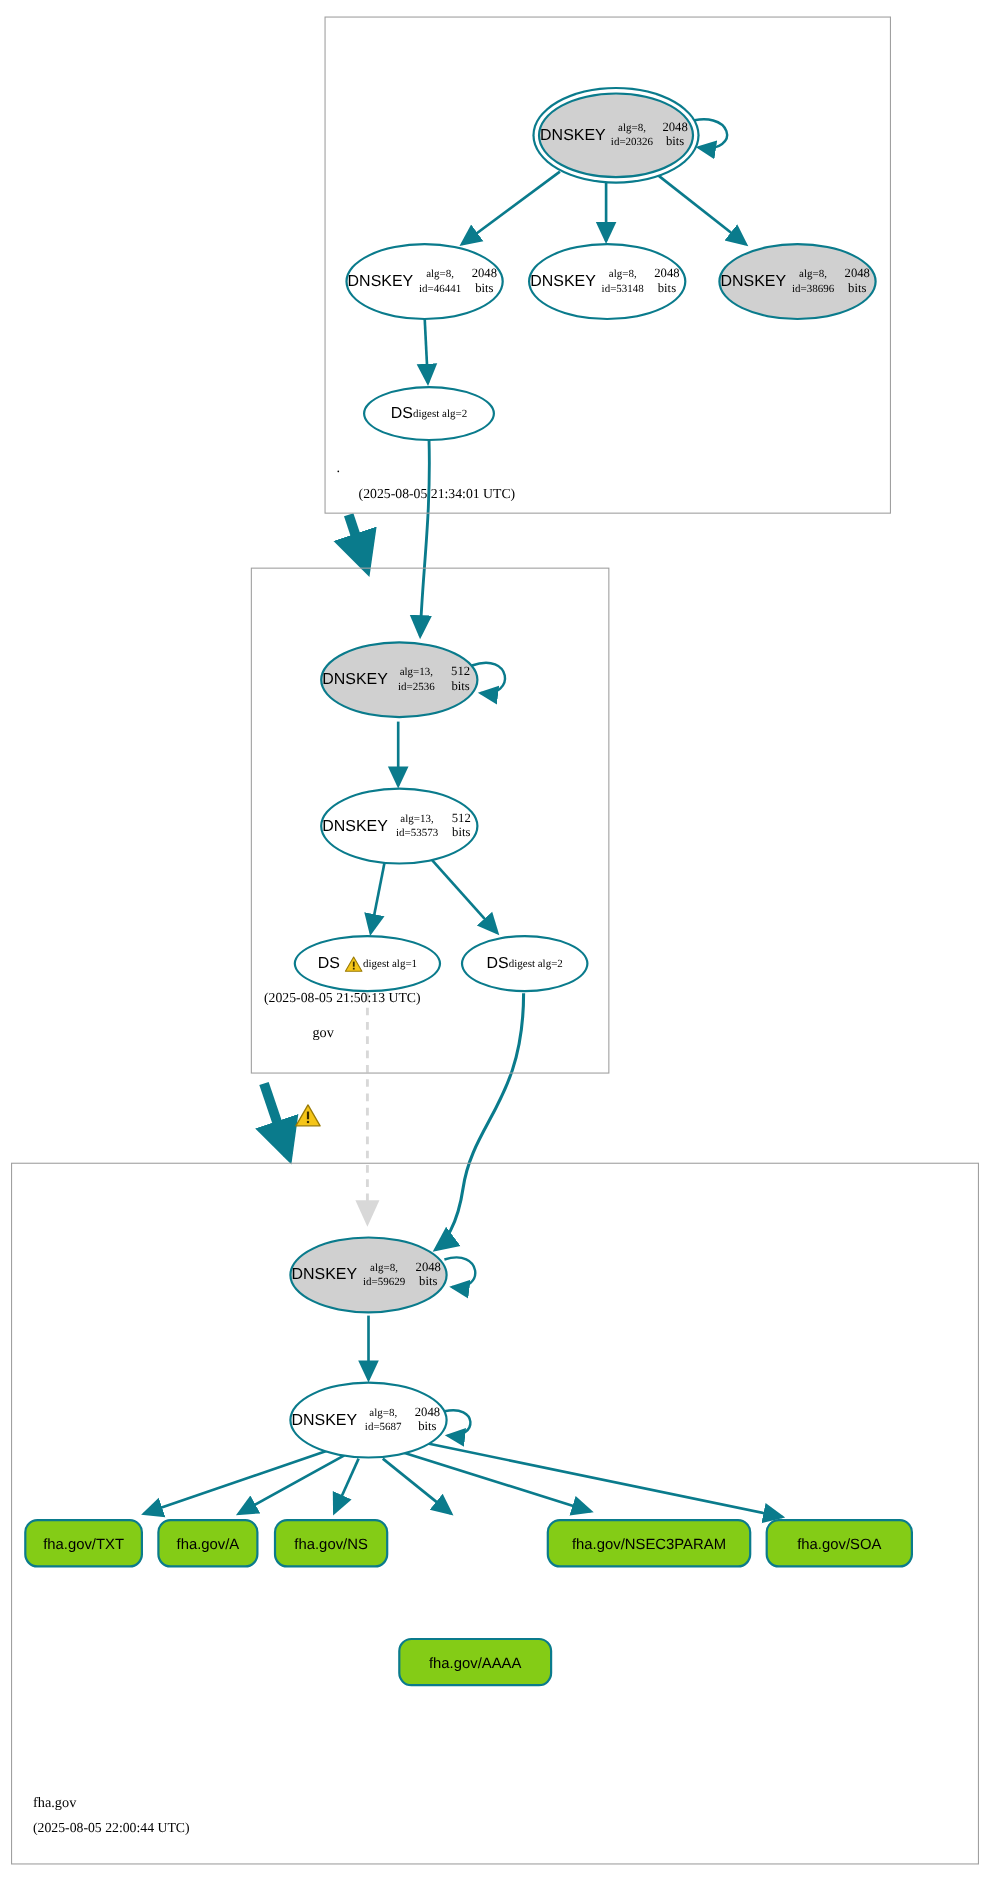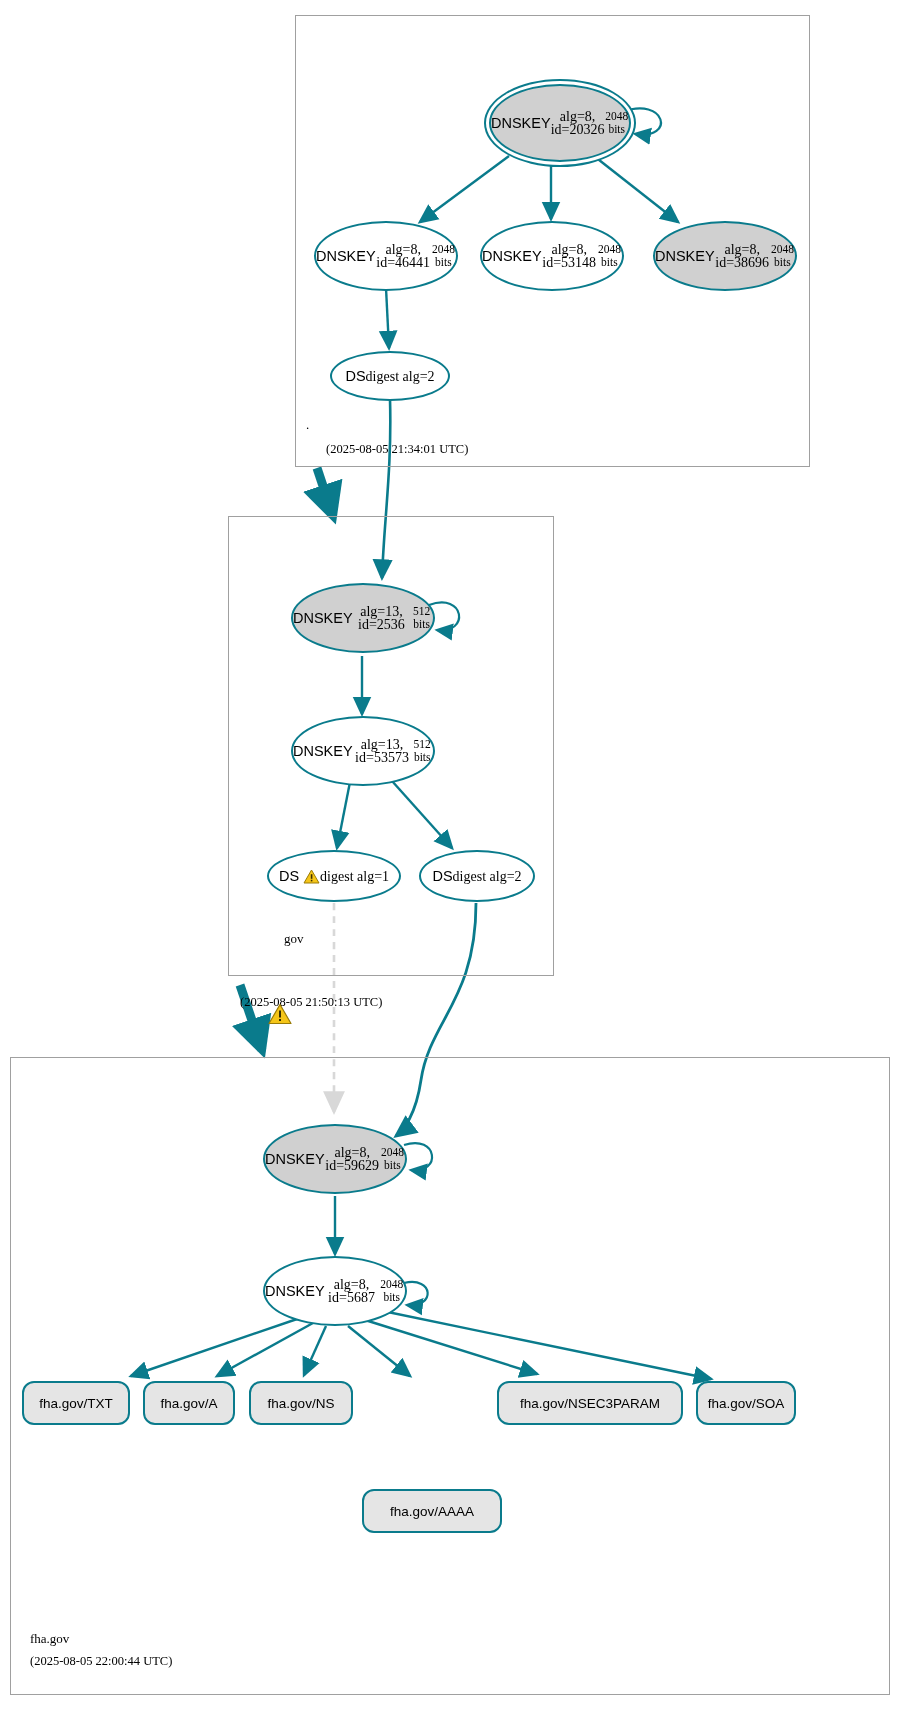--- a/index.html
+++ b/index.html
@@ -71,38 +71,38 @@
   .node .t1 {
     font-family: "Liberation Sans", sans-serif;
     font-size: 14.5px;
     line-height: 16px;
     display: flex;
     align-items: center;
     gap: 4px;
   }
   .node .t2 {
     font-family: "Liberation Serif", serif;
-    font-size: 14px;
+    font-size: 10px;
     line-height: 13px;
   }
   .node .t3 {
     font-family: "Liberation Serif", serif;
     font-size: 11.5px;
     line-height: 13px;
   }
   
   .rrset {
     position: absolute;
     box-sizing: border-box;
     display: flex;
     align-items: center;
     justify-content: center;
     border: 2px solid #0a7b8c;
     border-radius: 12px;
-    background: #e5e5e5;
+    background: #84cc16;
     color: #000000;
     font-family: "Liberation Sans", sans-serif;
     font-size: 13.5px;
     white-space: nowrap;
   }
   
   .warn {
     display: inline-block;
     position: relative;
     width: 17px;
@@ -210,21 +210,21 @@
       <path d="M378,1310 L711,1379" fill="none" stroke="#0a7b8c" stroke-width="2.4" marker-end="url(#ah)"></path>
     </g>
   </svg>
 
   <div class="zone-box" style="left:295px; top:15px; width:515px; height:452px;"></div>
   <div class="zone-label zone-name" style="left:306px; top:418px;">.</div>
   <div class="zone-label zone-time" style="left:306px; top:442px;margin-left:20px;">(2025-08-05 21:34:01 UTC)</div>
 
   <div class="zone-box" style="left:228px; top:516px; width:326px; height:460px;"></div>
   <div class="zone-label zone-name" style="left:240px; top:932px;margin-left:44px;">gov</div>
-  <div class="zone-label zone-time" style="left:240px; top:995px;">(2025-08-05 21:50:13 UTC)</div>
+  <div class="zone-label zone-time" style="left:240px; top:900px;">(2025-08-05 21:50:13 UTC)</div>
 
   <div class="zone-box" style="left:10px; top:1057px; width:880px; height:638px;"></div>
   <div class="zone-label zone-name" style="left:30px; top:1632px;">fha.gov</div>
   <div class="zone-label zone-time" style="left:30px; top:1654px;">(2025-08-05 22:00:44 UTC)</div>
 
   <div class="warn-float" style="left:268px; top:1003px;">
     <svg width="24" height="22" viewBox="0 0 24 22">
       <path d="M12 1.5 L23 20.5 L1 20.5 Z" fill="#f5c518" stroke="#9a7b06" stroke-width="1.2" stroke-linejoin="round"></path>
       <rect x="11" y="7.5" width="2" height="7" fill="#3a2e00"></rect>
       <rect x="11" y="16" width="2" height="2" fill="#3a2e00"></rect>
@@ -311,17 +311,17 @@
   </div>
   <div class="rrset" style="left:249px; top:1381px; width:104px; height:44px;">
     <span>fha.gov/NS</span>
   </div>
   <div class="rrset" style="left:362px; top:1447px; width:140px; height:44px;margin-top:42px;">
     <span>fha.gov/AAAA</span>
   </div>
   <div class="rrset" style="left:497px; top:1381px; width:186px; height:44px;">
     <span>fha.gov/NSEC3PARAM</span>
   </div>
-  <div class="rrset" style="left:696px; top:1381px; width:100px; height:44px;">
+  <div class="rrset" style="left:696px; top:1381px; width:134px; height:44px;">
     <span>fha.gov/SOA</span>
   </div>
 
 </div>
 
 </body></html>

